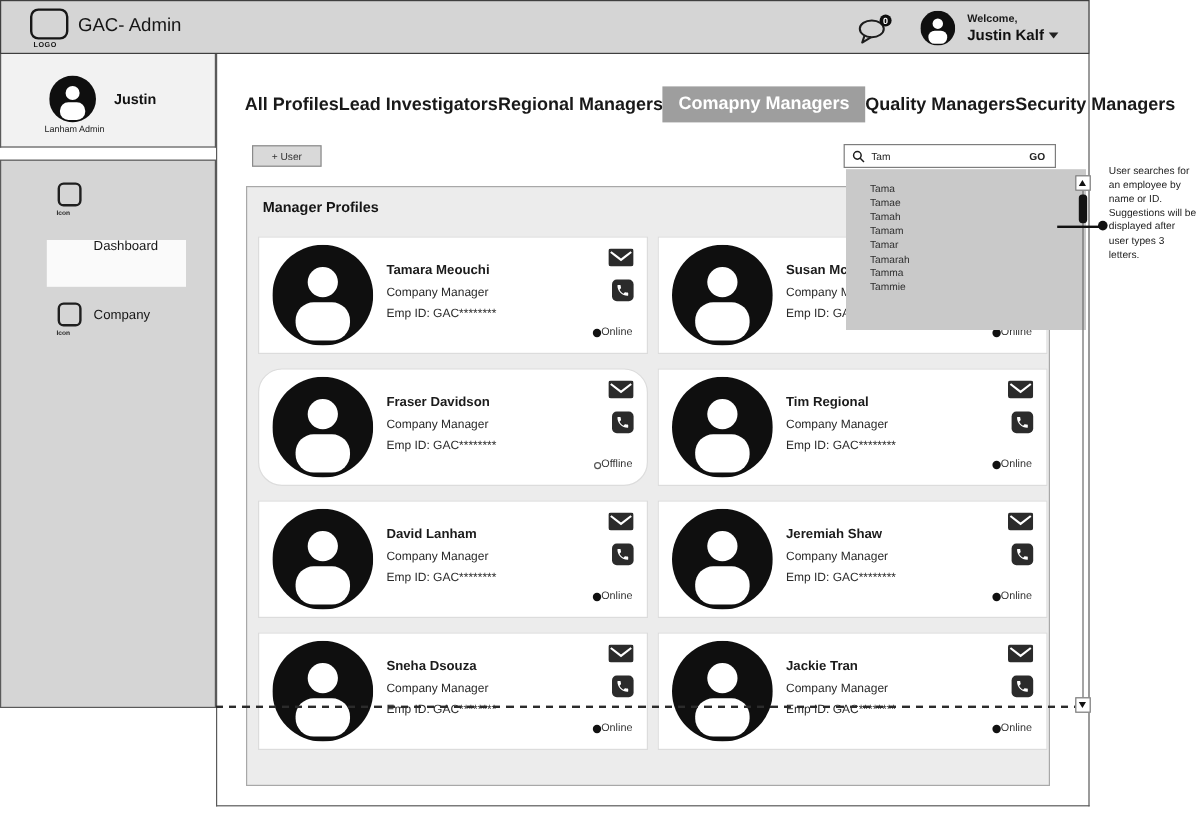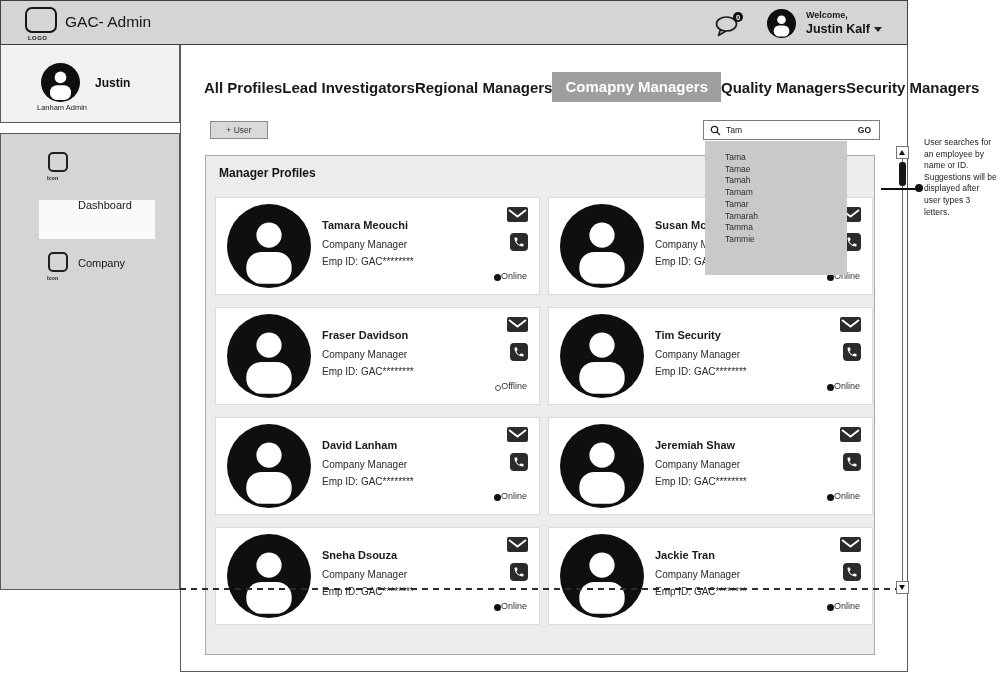--- a/index.html
+++ b/index.html
@@ -35,21 +35,21 @@
   .tabs { position:absolute; left:180px; top:72px; width:728px; height:30px; display:flex; align-items:center; justify-content:space-between; padding:0 24px; }
   .tab { font-size:15px; font-weight:bold; color:#191919; cursor:pointer; white-space:nowrap; }
   .tab.selected { background:#9e9e9e; color:#fff; height:30px; line-height:30px; padding:0 13px; }
   .add-user-btn { position:absolute; left:210px; top:121px; width:58px; height:18px; background:#d9d9d9; border:1px solid #8a8a8a; font-size:8.5px; color:#333; text-align:center; line-height:16px; cursor:pointer; }
 
   
   .search-box { position:absolute; left:703px; top:120px; width:177px; height:20px; background:#fff; border:1px solid #7d7d7d; display:flex; align-items:center; z-index:55; }
   .search-box svg { margin-left:6px; }
   .search-input { border:none; outline:none; background:transparent; font-size:8.5px; color:#222; width:110px; margin-left:5px; font-family:"Liberation Sans", sans-serif; }
   .go-label { margin-left:auto; padding-right:8px; font-size:8.5px; font-weight:bold; color:#222; cursor:pointer; }
-  .suggestions { position:absolute; left:705px; top:141px; width:142px; height:134px; background:#c9c9c9; z-index:50; padding:11px 0 0 20px; }
+  .suggestions { position:absolute; left:705px; top:141px; width:200px; height:134px; background:#c9c9c9; z-index:50; padding:11px 0 0 20px; }
   .suggestion-item { font-size:8.5px; color:#2e2e2e; line-height:11.7px; cursor:pointer; }
 
   
   .panel { position:absolute; left:205px; top:155px; width:670px; height:500px; background:#ececec; border:1px solid #a8a8a8; }
   .panel-title { position:absolute; left:219px; top:166px; font-size:12px; font-weight:bold; color:#151515; }
 
   .card { position:absolute; width:325px; height:98px; background:#fff; border:1px solid #dcdcdc; }
   .card-avatar { position:absolute; left:11px; top:6px; width:84px; height:84px; }
   .card-name { position:absolute; left:106px; top:21px; font-size:11px; font-weight:bold; color:#1b1b1b; }
   .card-role { position:absolute; left:106px; top:41px; font-size:10px; color:#2a2a2a; }
@@ -187,21 +187,21 @@
         <svg width="12" height="12" viewBox="0 0 24 24">
           <path fill="#fff" d="M6.62 10.79c1.44 2.83 3.76 5.14 6.59 6.59l2.2-2.21c.27-.27.67-.36 1.02-.24 1.12.37 2.33.57 3.57.57.55 0 1 .45 1 1V20c0 .55-.45 1-1 1-9.39 0-17-7.61-17-17 0-.55.45-1 1-1h3.5c.55 0 1 .45 1 1 0 1.25.2 2.45.57 3.57.11.35.03.74-.25 1.02l-2.2 2.2z"></path>
         </svg>
       </div>
     <div class="status">
         <span class="dot"></span>
         <span class="status-text">Online</span>
       </div>
   </div>
 
-  <div class="card" style="left:215px; top:307px;">
+  <div class="card" style="left:215px; top:307px;border-radius:20px;">
     <div class="card-avatar"><svg width="84" height="84" viewBox="0 0 100 100">
           <circle cx="50" cy="50" r="50" fill="#0f0f0f"></circle>
           <circle cx="50" cy="37" r="15" fill="#fff"></circle>
           <rect x="23" y="57" width="54" height="38" rx="18" fill="#fff"></rect>
         </svg></div>
     <div class="card-name">Fraser Davidson</div>
     <div class="card-role">Company Manager</div>
     <div class="card-emp">Emp ID: GAC********</div>
     <div class="mail-icon"><svg width="21" height="15" viewBox="0 0 21 15">
           <rect width="21" height="15" rx="2" fill="#2b2b2b"></rect>
@@ -217,21 +217,21 @@
         <span class="status-text">Offline</span>
       </div>
   </div>
 
   <div class="card" style="left:548px; top:307px;">
     <div class="card-avatar"><svg width="84" height="84" viewBox="0 0 100 100">
           <circle cx="50" cy="50" r="50" fill="#0f0f0f"></circle>
           <circle cx="50" cy="37" r="15" fill="#fff"></circle>
           <rect x="23" y="57" width="54" height="38" rx="18" fill="#fff"></rect>
         </svg></div>
-    <div class="card-name">Tim Security</div>
+    <div class="card-name">Tim Regional</div>
     <div class="card-role">Company Manager</div>
     <div class="card-emp">Emp ID: GAC********</div>
     <div class="mail-icon"><svg width="21" height="15" viewBox="0 0 21 15">
           <rect width="21" height="15" rx="2" fill="#2b2b2b"></rect>
           <polyline points="2,3 10.5,9.5 19,3" fill="none" stroke="#fff" stroke-width="1.8"></polyline>
         </svg></div>
     <div class="phone-icon">
         <svg width="12" height="12" viewBox="0 0 24 24">
           <path fill="#fff" d="M6.62 10.79c1.44 2.83 3.76 5.14 6.59 6.59l2.2-2.21c.27-.27.67-.36 1.02-.24 1.12.37 2.33.57 3.57.57.55 0 1 .45 1 1V20c0 .55-.45 1-1 1-9.39 0-17-7.61-17-17 0-.55.45-1 1-1h3.5c.55 0 1 .45 1 1 0 1.25.2 2.45.57 3.57.11.35.03.74-.25 1.02l-2.2 2.2z"></path>
         </svg>

